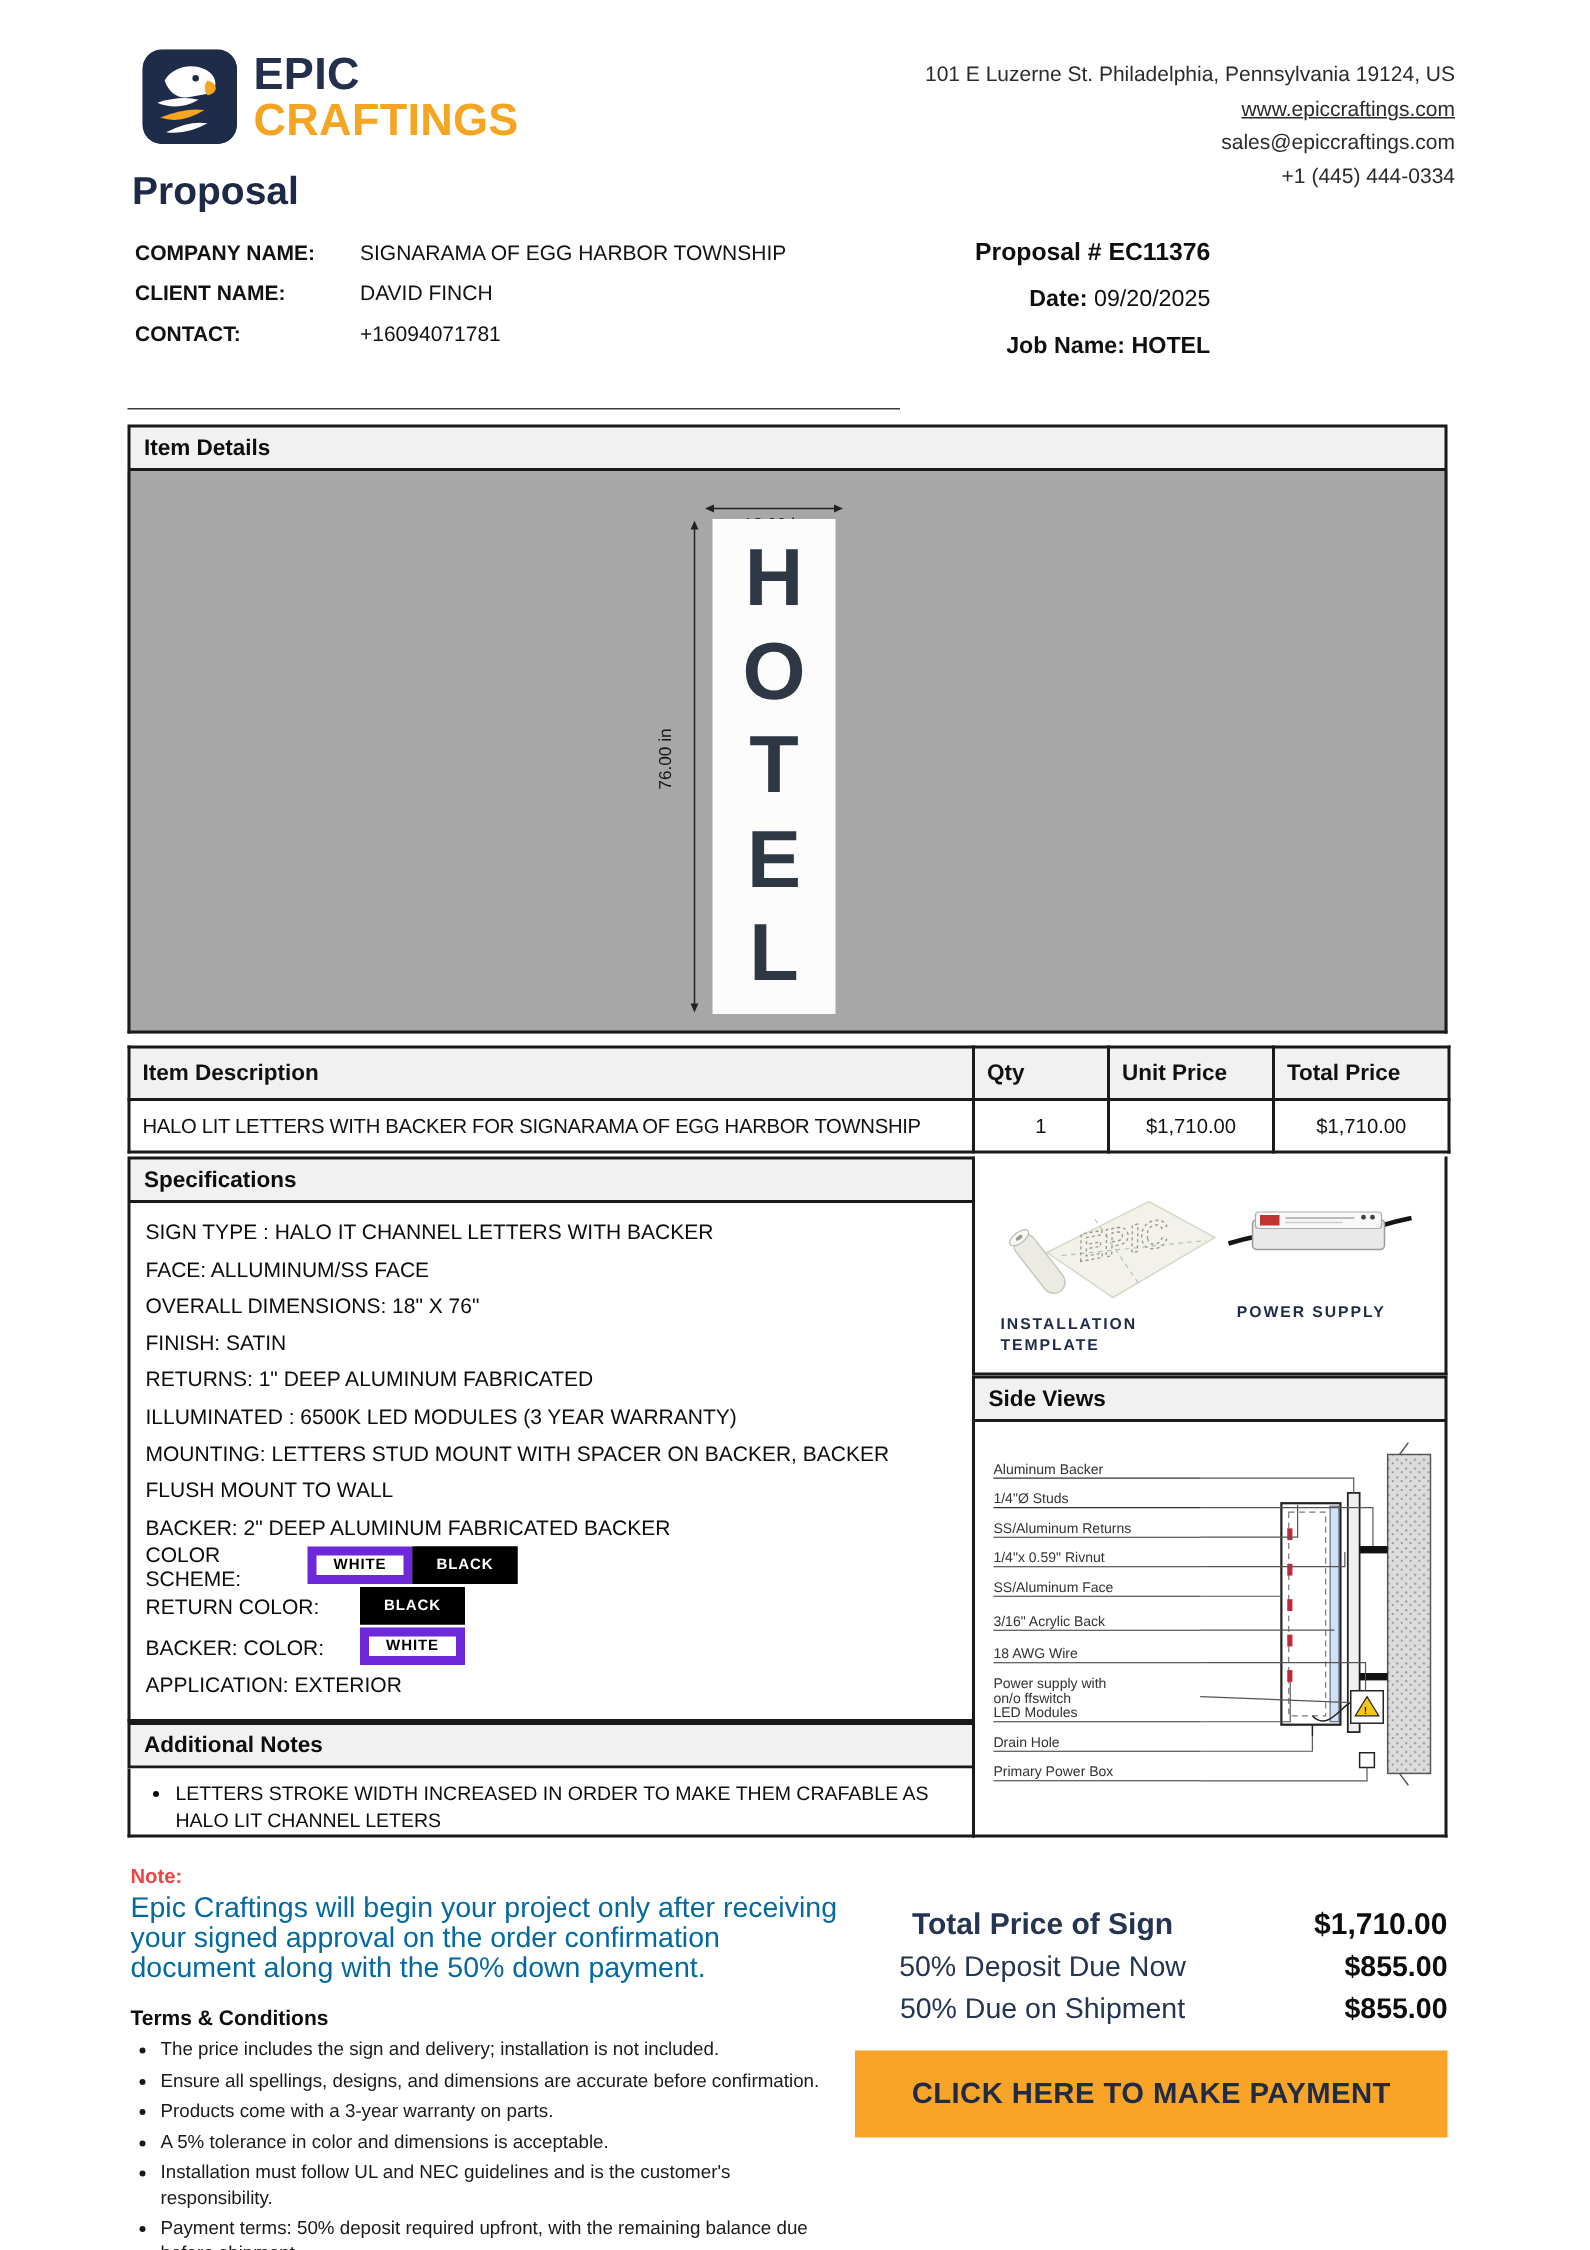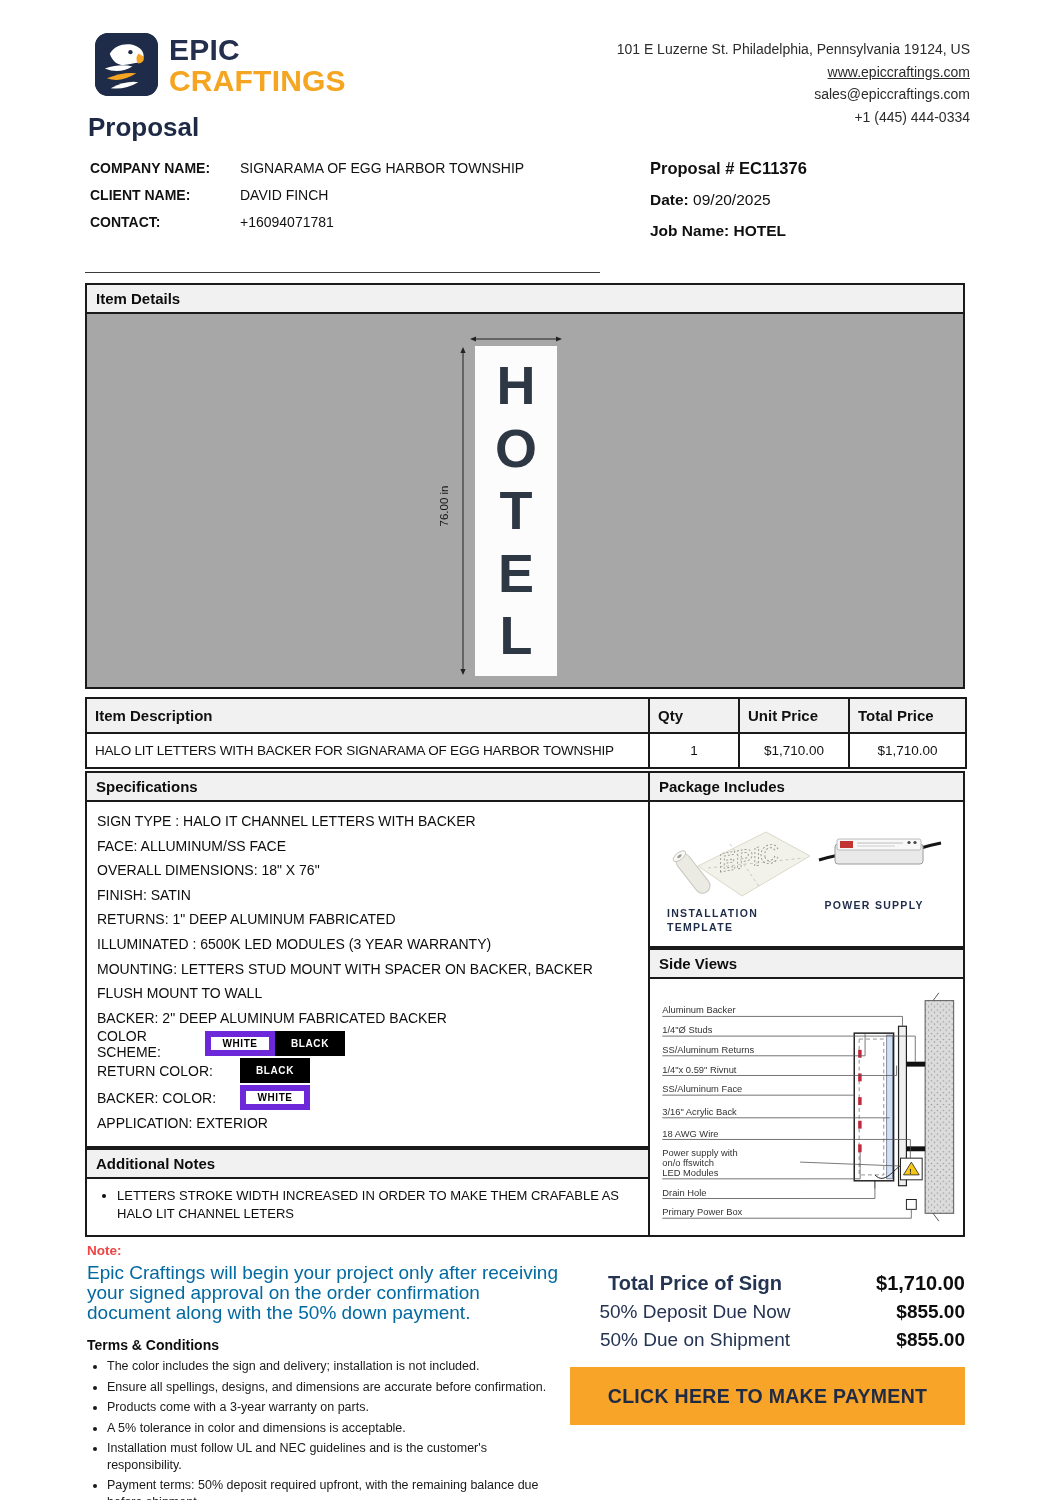--- a/index.html
+++ b/index.html
@@ -17,21 +17,21 @@
   .contact-block .site { text-decoration: underline; color: #2b2b2b; cursor: pointer; }
 
   .doc-title { position: absolute; left: 88px; top: 112px; font-size: 26px; font-weight: bold; color: #1D2945; }
 
   
   .client-info { position: absolute; left: 90px; top: 158px; width: 560px; font-size: 14px; }
   .client-row { display: flex; margin-bottom: 7px; line-height: 20px; }
   .client-row .lbl { width: 150px; font-weight: bold; flex: 0 0 auto; }
   .client-row .val { width: 360px; }
 
-  .proposal-info { position: absolute; left: 650px; top: 153px; font-size: 15.5px; line-height: 31px; color: #0f0f0f; }
+  .proposal-info { position: absolute; left: 650px; top: 153px; font-size: 15.5px; line-height: 31px; color: #0f0f0f; text-align: right; }
   .proposal-info .num-line { font-size: 16.5px; font-weight: bold; }
   .proposal-info .b { font-weight: bold; }
 
   .client-divider { position: absolute; left: 85px; top: 272px; width: 515px; border-top: 1px solid #3a3a3a; }
 
   
   .bar { background: #F1F1F1; border: 2px solid #1a1a1a; font-weight: bold; font-size: 15px; padding: 5px 9px; color: #0d0d0d; }
   .item-details-box { position: absolute; left: 85px; top: 283px; width: 880px; }
   .item-details-img { border: 2px solid #1a1a1a; border-top: none; height: 375px; background: #A7A7A7; position: relative; }
 
@@ -240,21 +240,20 @@
       </div>
       <div class="bar">Additional Notes</div>
       <div class="content-box notes-content">
         <ul>
           <li>LETTERS STROKE WIDTH INCREASED IN ORDER TO MAKE THEM CRAFABLE AS HALO LIT CHANNEL LETERS</li>
         </ul>
       </div>
     </div>
 
     <div class="col-right">
-      <div class="bar">Package Includes</div>
       <div class="content-box pkg-content">
         <div class="pkg-fig pkg-fig1">
           <svg width="150" height="82" viewBox="0 0 150 82">
             <polygon points="34,50 102,16 146,40 78,80" fill="#F2F2EA" stroke="#D8D8CA" stroke-width="1"></polygon>
             <line x1="66" y1="28" x2="96" y2="72" stroke="#BBB" stroke-width="0.8" stroke-dasharray="3,3"></line>
             <line x1="44" y1="52" x2="140" y2="42" stroke="#BBB" stroke-width="0.8" stroke-dasharray="3,3"></line>
             <text x="56" y="56" transform="rotate(-10 56 56)" font-size="26" font-style="italic" font-weight="bold" fill="none" stroke="#9a9a90" stroke-width="0.9" stroke-dasharray="2,2">EPIC</text>
             <g transform="rotate(-38 30 58)">
               <rect x="22" y="34" width="15" height="46" rx="7.5" fill="#EBEBE4" stroke="#C8C8C0" stroke-width="1"></rect>
               <ellipse cx="29.5" cy="35" rx="7.5" ry="3.6" fill="#F8F8F2" stroke="#BBB" stroke-width="0.8"></ellipse>
@@ -363,21 +362,21 @@
         </svg>
       </div>
     </div>
   </div>
 
   <div class="note-block">
     <div class="note-heading">Note:</div>
     <div class="note-text">Epic Craftings will begin your project only after receiving your signed approval on the order confirmation document along with the 50% down payment.</div>
     <div class="terms-heading">Terms &amp; Conditions</div>
     <ul class="terms-list">
-      <li>The color includes the sign and delivery; installation is not included.</li>
+      <li>The price includes the sign and delivery; installation is not included.</li>
       <li>Ensure all spellings, designs, and dimensions are accurate before confirmation.</li>
       <li>Products come with a 3-year warranty on parts.</li>
       <li>A 5% tolerance in color and dimensions is acceptable.</li>
       <li>Installation must follow UL and NEC guidelines and is the customer's responsibility.</li>
       <li>Payment terms: 50% deposit required upfront, with the remaining balance due before shipment.</li>
     </ul>
   </div>
 
   <div class="totals-block">
     <div class="totals-row main">

